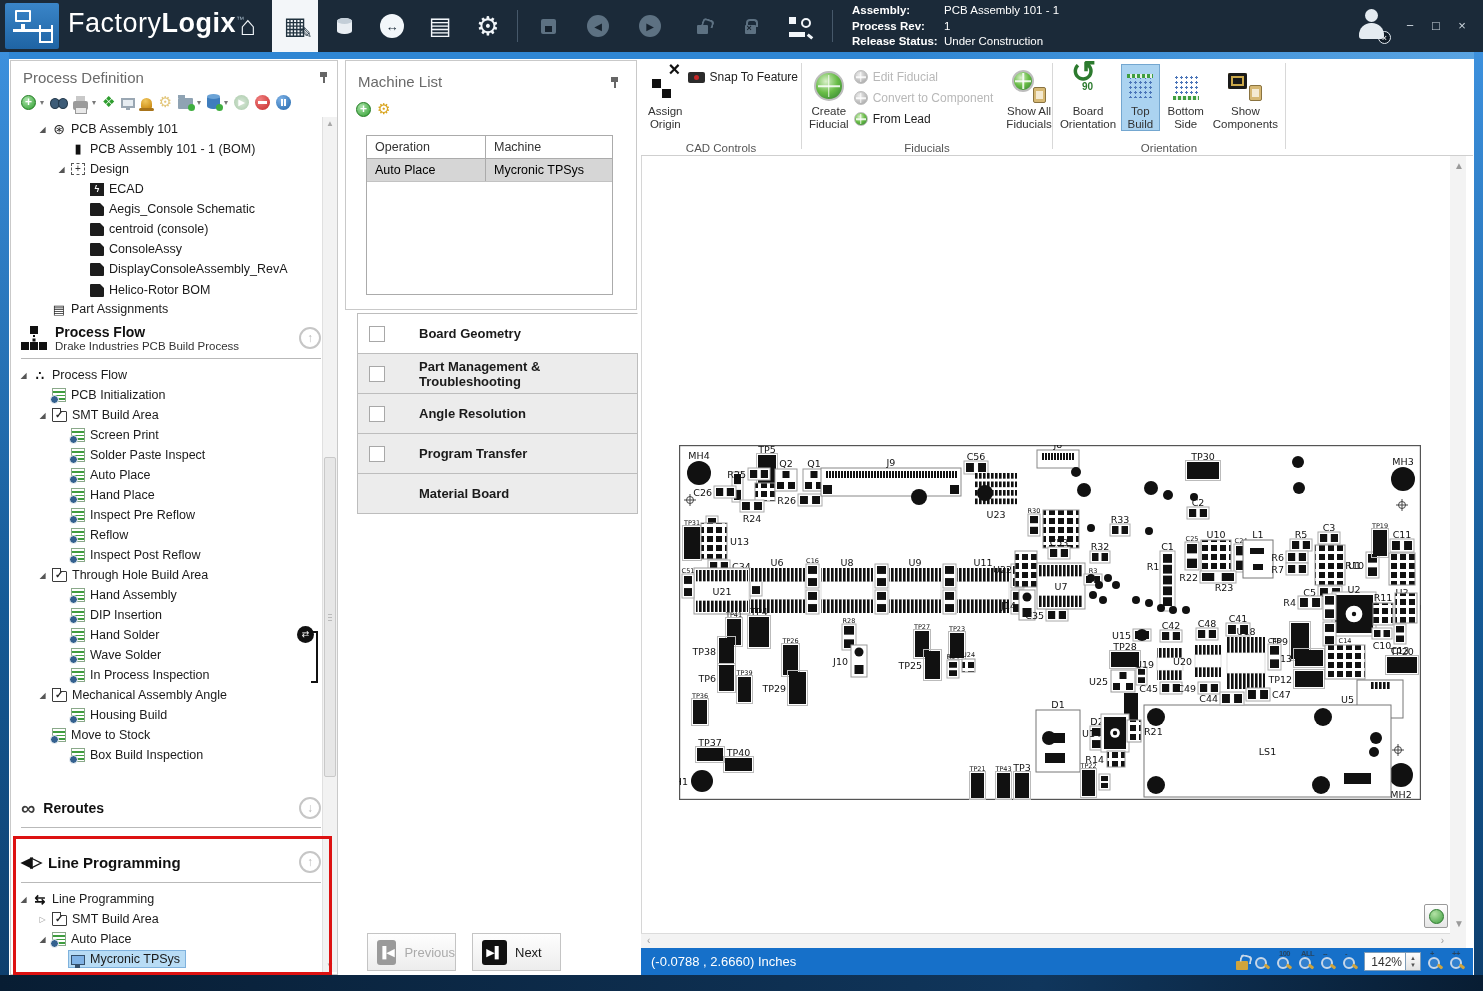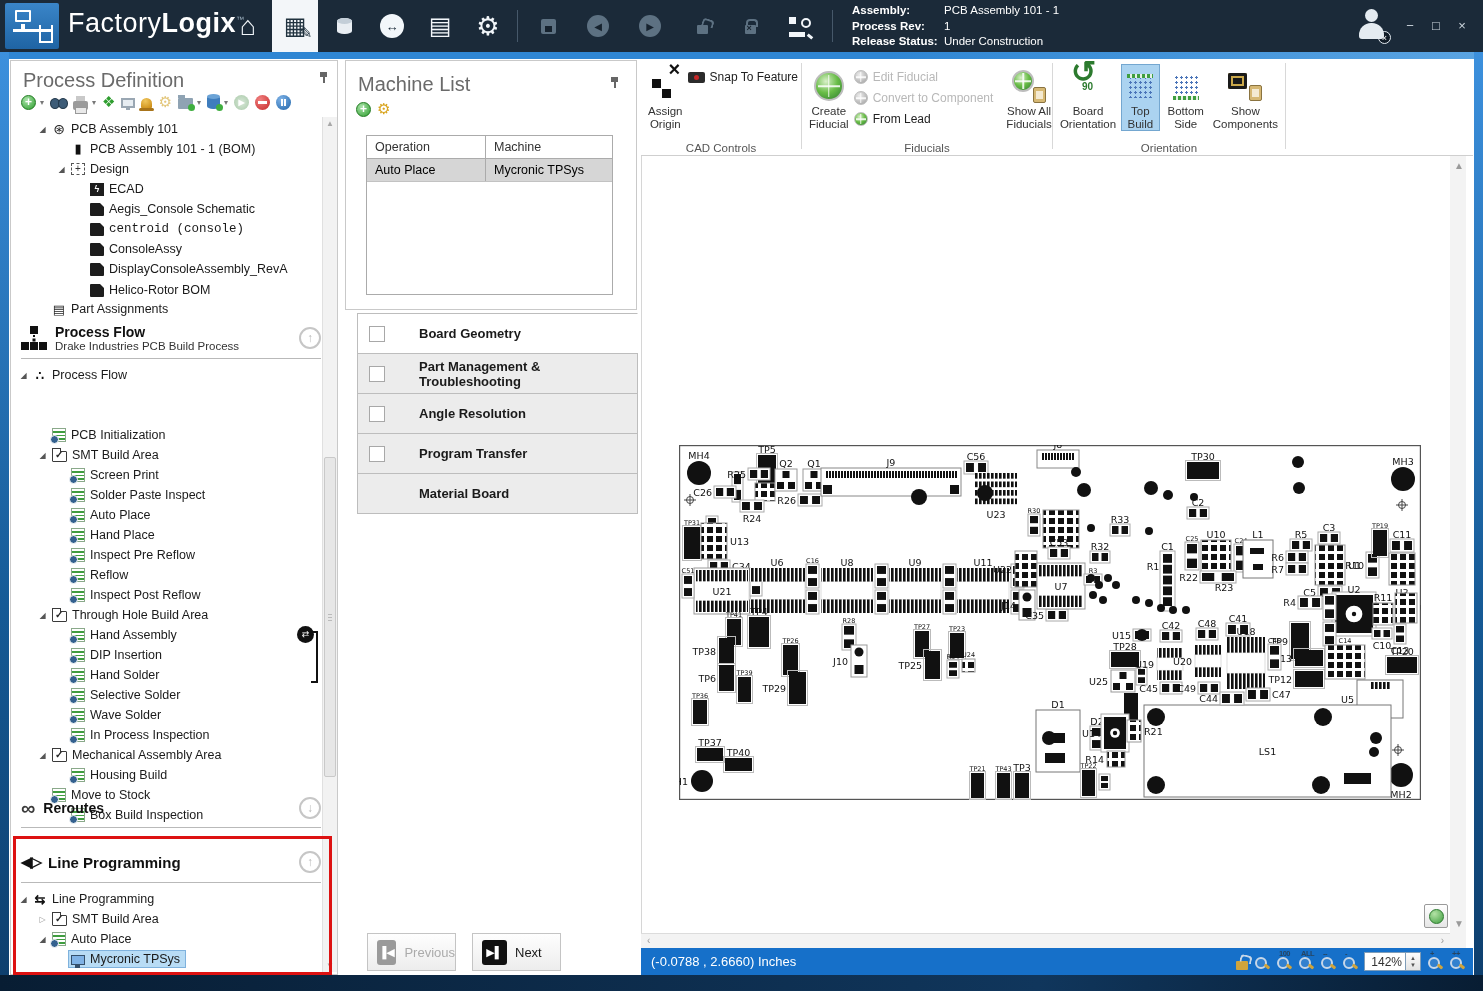--- a/index.html
+++ b/index.html
@@ -36,21 +36,21 @@
 #userico::after{content:'';position:absolute;left:4px;top:15px;width:25px;height:16px;border-radius:12px 12px 3px 3px;background:#e4ebf1}
 #userico .bdg{position:absolute;right:-2px;bottom:0;width:13px;height:13px;border-radius:50%;background:#111c27;color:#fff;font-size:9px;line-height:12px;text-align:center;border:1px solid #e4ebf1}
 .winctl{position:absolute;top:18px;color:#cdd6de;font-size:13px;width:20px;text-align:center;cursor:default}
 
 .edge{position:absolute;top:52px;bottom:16px;width:9px;background:linear-gradient(#3c90dd,#155a96 60%,#0e3f6e)}
 #accentstrip{position:absolute;left:0;top:52px;width:1483px;height:7px;background:linear-gradient(90deg,#2f86d3,#2f86d3 60%,#5aa4e2)}
 #bottomband{position:absolute;left:0;bottom:0;width:1483px;height:16px;background:linear-gradient(90deg,#081d33,#10365c 70%,#081d33)}
 #contentbg{position:absolute;left:9px;top:59px;width:1465px;height:916px;background:#fff}
 
 .panel{position:absolute;background:#fff;border:1px solid #c9c9c9}
-.ptitle{position:absolute;font-size:20px;color:#6a6a6a}
+.ptitle{position:absolute;font-size:15px;color:#6a6a6a}
 .pin{position:absolute;width:10px;height:12px}
 .pin::before{content:'';position:absolute;left:1px;top:0;width:7px;height:5px;background:#666}
 .pin::after{content:'';position:absolute;left:4px;top:5px;width:1.5px;height:6px;background:#666}
 .tbar{position:absolute;display:flex;align-items:center;gap:6px}
 .caret{color:#777;font-size:8px;margin-left:-2px}
 .i-plus{width:15px;height:15px;border-radius:50%;background:radial-gradient(circle at 35% 30%,#a9e3a9,#2f9e2f);border:1px solid #1f7a1f;position:relative}
 .i-plus::after{content:'+';position:absolute;left:0;top:-1px;width:100%;text-align:center;color:#fff;font-weight:bold;font-size:12px;line-height:15px}
 .i-binoc{width:17px;height:12px;position:relative;margin-top:2px}
 .i-binoc::before,.i-binoc::after{content:'';position:absolute;top:1px;width:8px;height:9px;border-radius:50%;background:#3d5c77;border:1px solid #22384a}
 .i-binoc::after{left:8px}
@@ -328,21 +328,21 @@
             <span class="tl">ECAD</span>
           </span>
         </div>
         <div class="trow" style="padding-left: 61px;">
           <span class="exp"></span>
           <span class="rowbody">
             <span class="ti ti-doc"></span>
             <span class="tl">Aegis_Console Schematic</span>
           </span>
         </div>
-        <div class="trow" style="padding-left: 61px; font-family: Liberation Mono, monospace;">
+        <div class="trow" style="padding-left: 61px;">
           <span class="exp"></span>
           <span class="rowbody">
             <span class="ti ti-doc"></span>
             <span class="tl">centroid (console)</span>
           </span>
         </div>
         <div class="trow" style="padding-left: 61px;">
           <span class="exp"></span>
           <span class="rowbody">
             <span class="ti ti-doc"></span>
@@ -382,21 +382,21 @@
     </div>
     <div class="hr" style="top:297px"></div>
     <div id="pf-tree" style="position:absolute;left:2px;top:304px;width:296px">
         <div class="trow" style="padding-left: 4px;">
           <span class="exp">◢</span>
           <span class="rowbody">
             <span class="ti ti-flow">∴</span>
             <span class="tl">Process Flow</span>
           </span>
         </div>
-        <div class="trow" style="padding-left: 23px; margin-top: 40px;">
+        <div class="trow" style="padding-left: 23px;">
           <span class="exp"></span>
           <span class="rowbody">
             <span class="ti ti-op"></span>
             <span class="tl">PCB Initialization</span>
           </span>
         </div>
         <div class="trow" style="padding-left: 23px;">
           <span class="exp">◢</span>
           <span class="rowbody">
             <span class="ti ti-folder"></span>
@@ -477,42 +477,35 @@
           <span class="exp"></span>
           <span class="rowbody">
             <span class="ti ti-op"></span>
             <span class="tl">Hand Solder</span>
           </span>
         </div>
         <div class="trow" style="padding-left: 42px;">
           <span class="exp"></span>
           <span class="rowbody">
             <span class="ti ti-op"></span>
-            <span class="tl">Selective Solder</span>
-          </span>
-        </div>
-        <div class="trow" style="padding-left: 42px;">
-          <span class="exp"></span>
-          <span class="rowbody">
-            <span class="ti ti-op"></span>
             <span class="tl">Wave Solder</span>
           </span>
         </div>
         <div class="trow" style="padding-left: 42px;">
           <span class="exp"></span>
           <span class="rowbody">
             <span class="ti ti-op"></span>
             <span class="tl">In Process Inspection</span>
           </span>
         </div>
         <div class="trow" style="padding-left: 23px;">
           <span class="exp">◢</span>
           <span class="rowbody">
             <span class="ti ti-folder"></span>
-            <span class="tl">Mechanical Assembly Area</span>
+            <span class="tl">Mechanical Assembly Angle</span>
           </span>
         </div>
         <div class="trow" style="padding-left: 42px;">
           <span class="exp"></span>
           <span class="rowbody">
             <span class="ti ti-op"></span>
             <span class="tl">Housing Build</span>
           </span>
         </div>
         <div class="trow" style="padding-left: 23px;">

